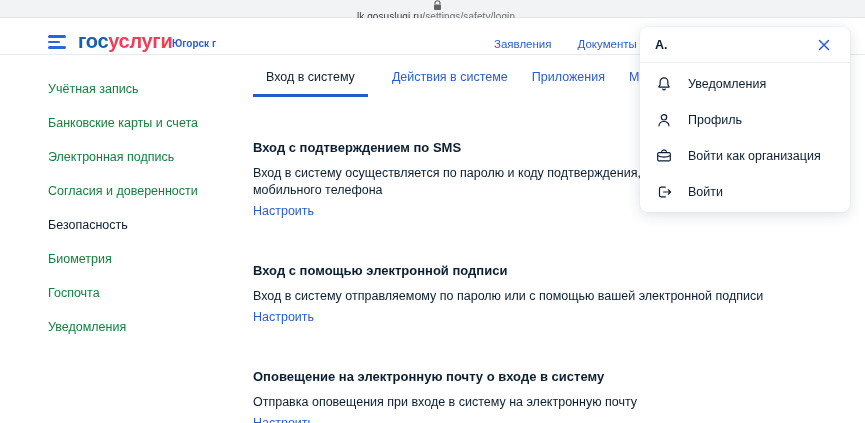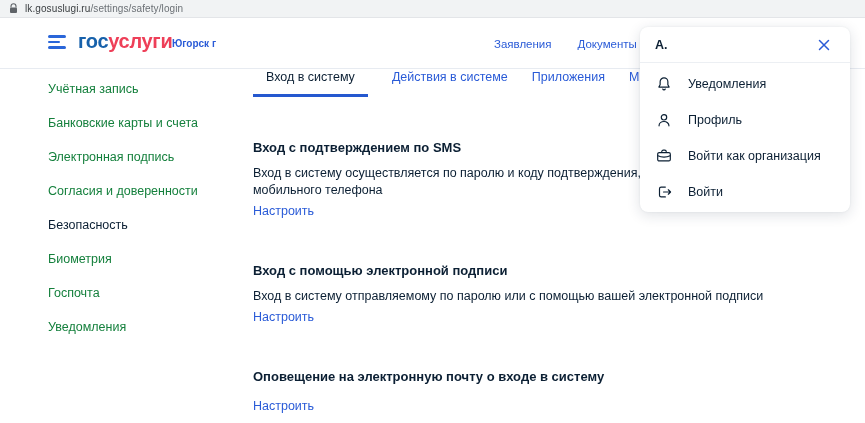--- a/index.html
+++ b/index.html
@@ -1,27 +1,27 @@
 <!DOCTYPE html>
 <html><head>
 <meta charset="utf-8">
 <style>
   * { margin:0; padding:0; box-sizing:border-box; }
   body { font-family:"Liberation Sans", sans-serif; background:#fff; }
   .screen { position:relative; width:865px; height:423px; background:#fff; overflow:hidden; }
 
   
   .address-bar { position:absolute; left:0; top:0; width:865px; height:18px;
-    background:#f1f3f4; border-bottom:1px solid #e3e5e8; display:flex; align-items:center; }
+    background:#f1f3f4; border-bottom:1px solid #e3e5e8; display:flex; align-items:center;flex-direction:column; }
   .lock-wrap { margin-left:9px; display:flex; align-items:center; }
   .url { margin-left:7px; font-size:10px; color:#3c4043; letter-spacing:.1px; }
   .url .path { color:#6b7075; }
 
   
-  .header { position:absolute; left:0; top:18px; width:865px; height:51px;
+  .header { position:absolute; left:0; top:18px; width:865px; height:37px;
     background:#fff; border-bottom:1px solid #e7ebf1; }
   .burger { position:absolute; left:48px; top:17px; width:18px; height:14px; cursor:pointer; }
   .burger i { display:block; background:#2a66d9; height:2.6px; border-radius:2px; margin-bottom:3px; }
   .burger i:nth-child(1){ width:18px; } .burger i:nth-child(2){ width:12px; } .burger i:nth-child(3){ width:18px; }
   .logo { position:absolute; left:78px; top:12px; font-size:20px; font-weight:bold; letter-spacing:-.3px; cursor:pointer; }
   .logo .p1 { color:#1761ab; } .logo .p2 { color:#ee3f58; }
   .location { position:absolute; left:172px; top:20px; font-size:10px; font-weight:bold; color:#2a5bd7; cursor:pointer; }
   .top-nav { position:absolute; left:494px; top:20px; display:flex; gap:26px; }
   .top-nav a { font-size:11.5px; color:#2a5bd7; text-decoration:none; white-space:nowrap; cursor:pointer; }
 
@@ -114,20 +114,21 @@
         <div class="desc-line">мобильного телефона</div>
         <a class="configure">Настроить</a>
       </div>
       <div class="section">
         <div class="sec-title">Вход с помощью электронной подписи</div>
         <div class="desc-line">Вход в систему отправляемому по паролю или с помощью вашей электронной подписи</div>
         <a class="configure">Настроить</a>
       </div>
       <div class="section">
         <div class="sec-title">Оповещение на электронную почту о входе в систему</div>
+        <div class="desc-line">Отправка оповещения при входе в систему на электронную почту</div>
         <a class="configure">Настроить</a>
       </div>
     </div>
   </div>
 
   <div class="user-menu">
     <div class="um-head">
       <span class="um-user">А.</span>
       <span class="um-close">
         <svg width="16" height="16" viewBox="0 0 16 16">

